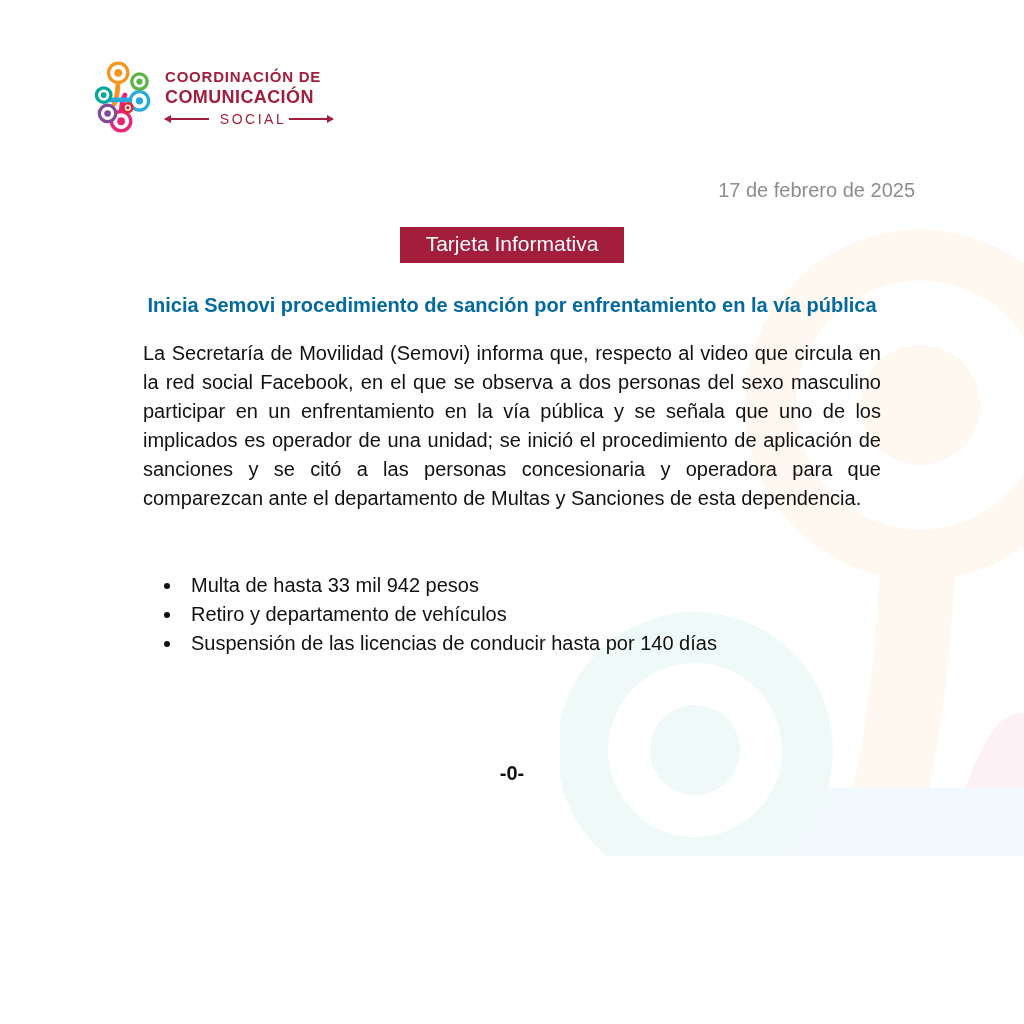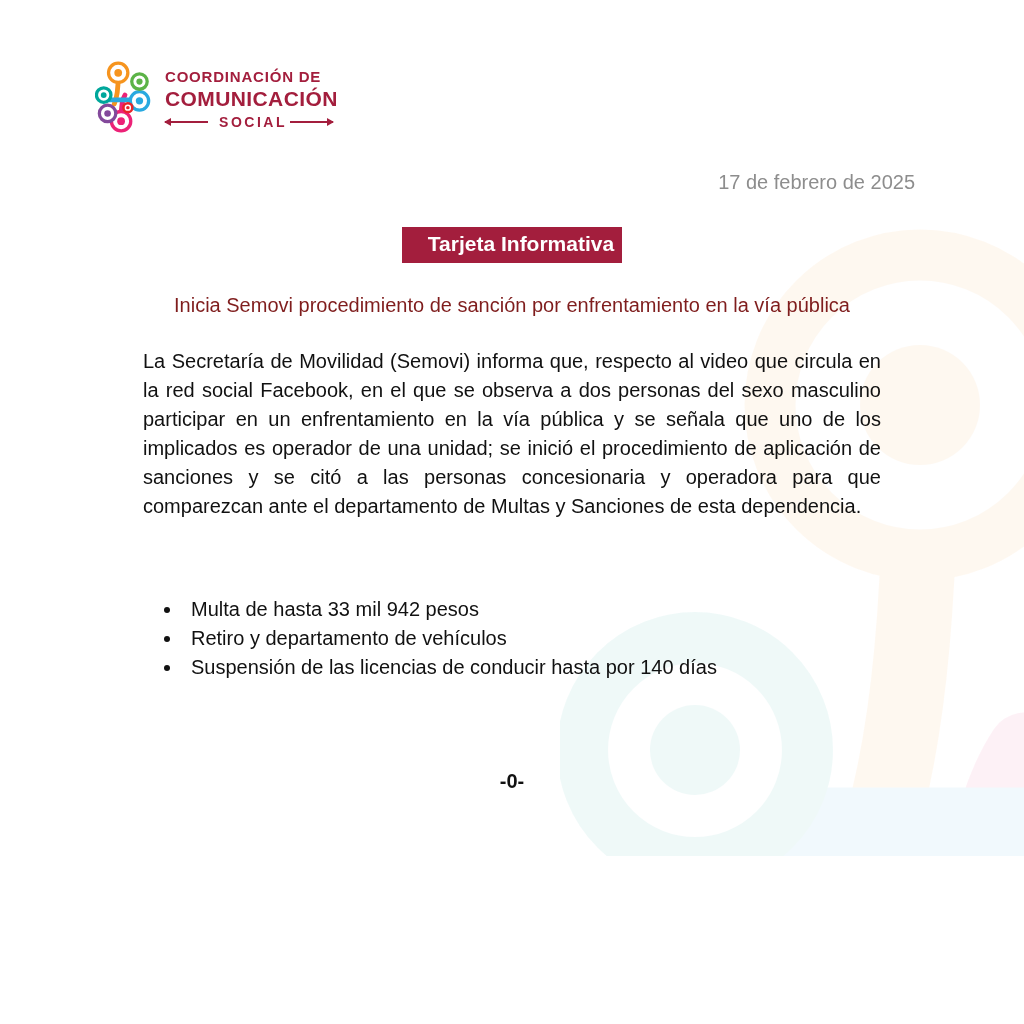--- a/index.html
+++ b/index.html
@@ -20,52 +20,52 @@
   .content{ position:absolute; inset:0; z-index:1; }
   
   .logo{ position:absolute; left:95px; top:58px; display:flex; align-items:flex-start; gap:12px; }
   .logo-icon{ width:58px; height:78px; flex:0 0 auto; }
   .ring{ fill:#ffffff; stroke:currentColor; stroke-width:3.4; }
   .ring.thin{ stroke-width:2.6; }
   .dot{ fill:currentColor; }
   .stem{ fill:none; stroke:currentColor; stroke-width:5; stroke-linecap:round; }
   .logo-text{ padding-top:10px; color:var(--accent); width:168px; }
   .logo-line1{ font-size:15px; font-weight:600; letter-spacing:0.8px; white-space:nowrap; }
-  .logo-line2{ font-size:21px; font-weight:bold; letter-spacing:0.4px; white-space:nowrap; margin-top:2px; }
+  .logo-line2{ font-size:18px; font-weight:bold; letter-spacing:0.4px; white-space:nowrap; margin-top:2px; }
   .logo-line3{ display:flex; align-items:center; margin-top:3px; }
-  .logo-line3 .word{ font-size:14px; font-weight:bold; letter-spacing:2.5px; padding:0 3px; white-space:nowrap;margin-left:8px; }
+  .logo-line3 .word{ font-size:14px; font-weight:normal; letter-spacing:2.5px; padding:0 3px; white-space:nowrap;margin-left:8px; }
   .lg-arrow{ flex:1; height:2px; background:var(--accent); position:relative; }
   .lg-arrow.left::before{
     content:""; position:absolute; left:-1px; top:-3px;
     border-top:4px solid transparent; border-bottom:4px solid transparent;
     border-right:7px solid var(--accent);
   }
   .lg-arrow.right::after{
     content:""; position:absolute; right:-1px; top:-3px;
     border-top:4px solid transparent; border-bottom:4px solid transparent;
     border-left:7px solid var(--accent);
   }
   
-  .date{ position:absolute; top:171px; right:109px; font-size:20px; color:#8D8D8D; }
+  .date{ position:absolute; top:179px; right:109px; font-size:20px; color:#8D8D8D; }
   
   .badge-row{ position:absolute; left:0; right:0; top:227px; text-align:center; }
   .badge{
     display:inline-block; background:var(--accent); color:#ffffff;
-    font-size:21px; font-weight:bold; padding:5px 8px 7px 26px;
+    font-size:21px; font-weight:normal; padding:5px 26px 7px 26px;
   }
   
   .title{
     position:absolute; left:100px; right:100px; top:294px;
-    text-align:center; font-size:20px; font-weight:normal; color:#7f1d1d;
+    text-align:center; font-size:20px; font-weight:bold; color:#0369a1;
   }
-  .bodycopy{ position:absolute; left:143px; right:143px; top:8px; height:100%; font-size:20px; color:#111; }
+  .bodycopy{ position:absolute; left:143px; right:143px; top:0; height:100%; font-size:20px; color:#111; }
   .bodycopy p{ position:absolute; left:0; right:0; line-height:29px; text-align:justify; }
   .p1{ top:339px; }
   .p2{ top:503px; }
-  .bullets{ position:absolute; left:0; right:0; top:571px; list-style:disc outside; margin-left:40px;margin-top:16px; }
+  .bullets{ position:absolute; left:0; right:0; top:571px; list-style:disc outside; margin-left:40px; }
   .bullets li{ line-height:29px; padding-left:8px; }
   .closing{ top:693px; }
   .end-mark{ position:absolute; left:0; right:0; top:762px; text-align:center; font-size:20px; font-weight:bold; color:#111; }
   
   .stripe{ position:absolute; left:95px; top:963px; width:760px; height:10px; display:flex; }
   .stripe i{ flex:1; display:block; }
 </style>
 </head>
 <body>
 

